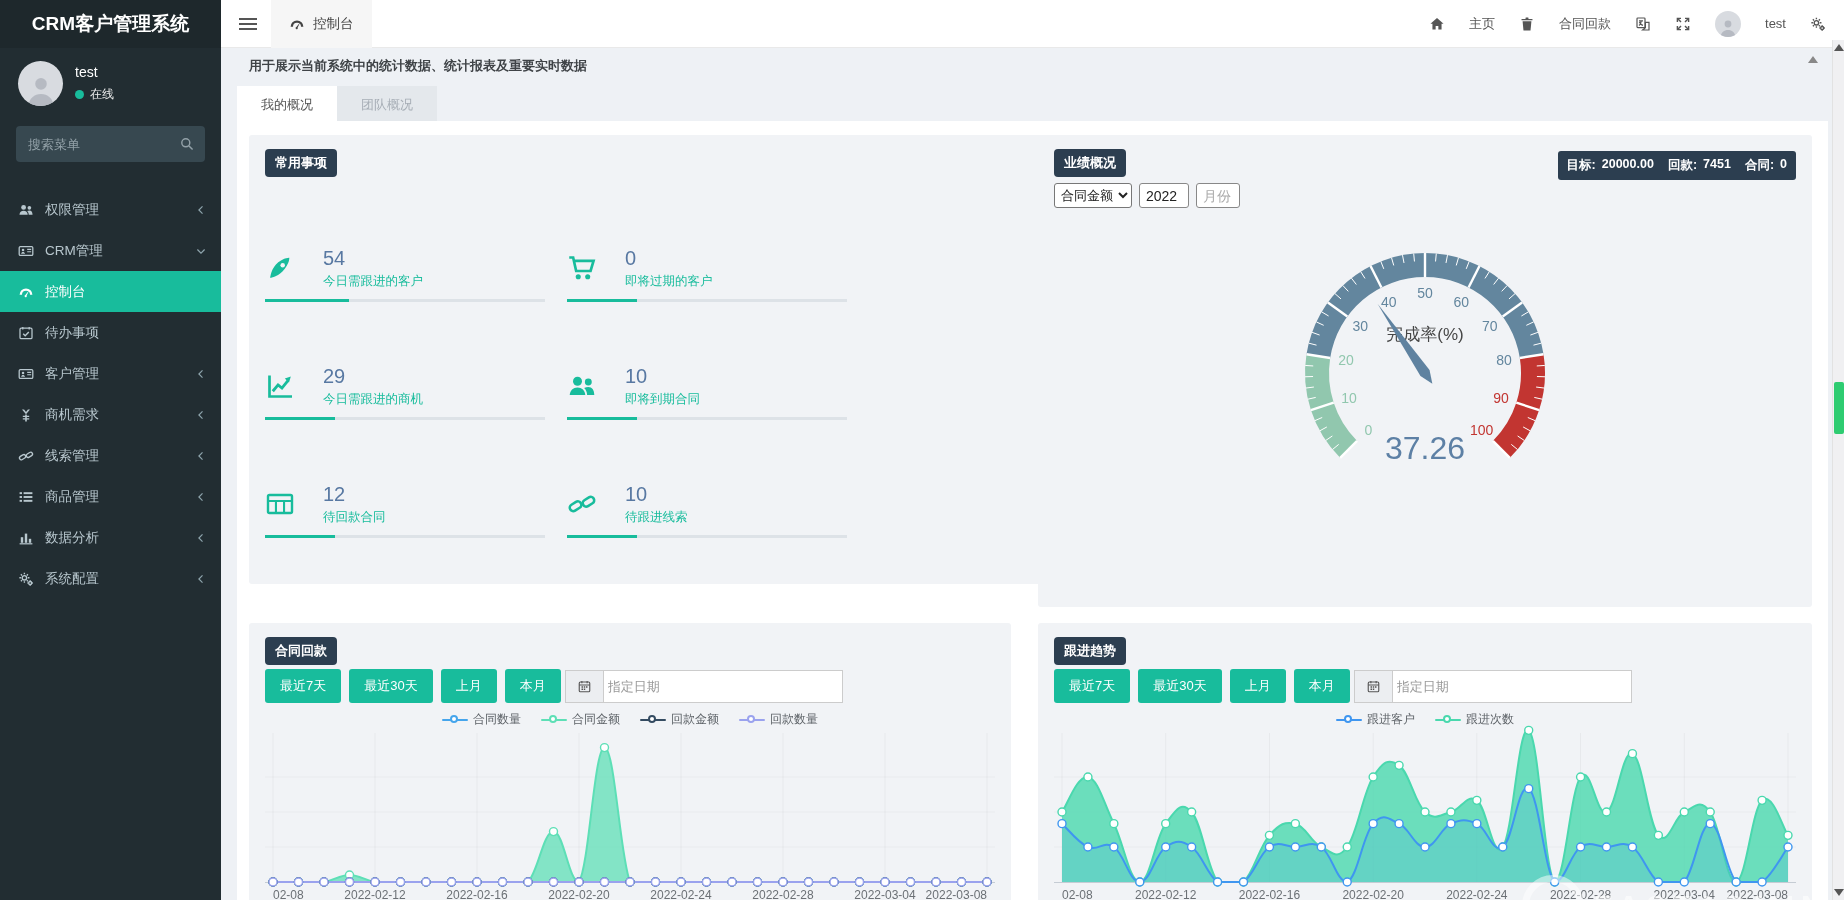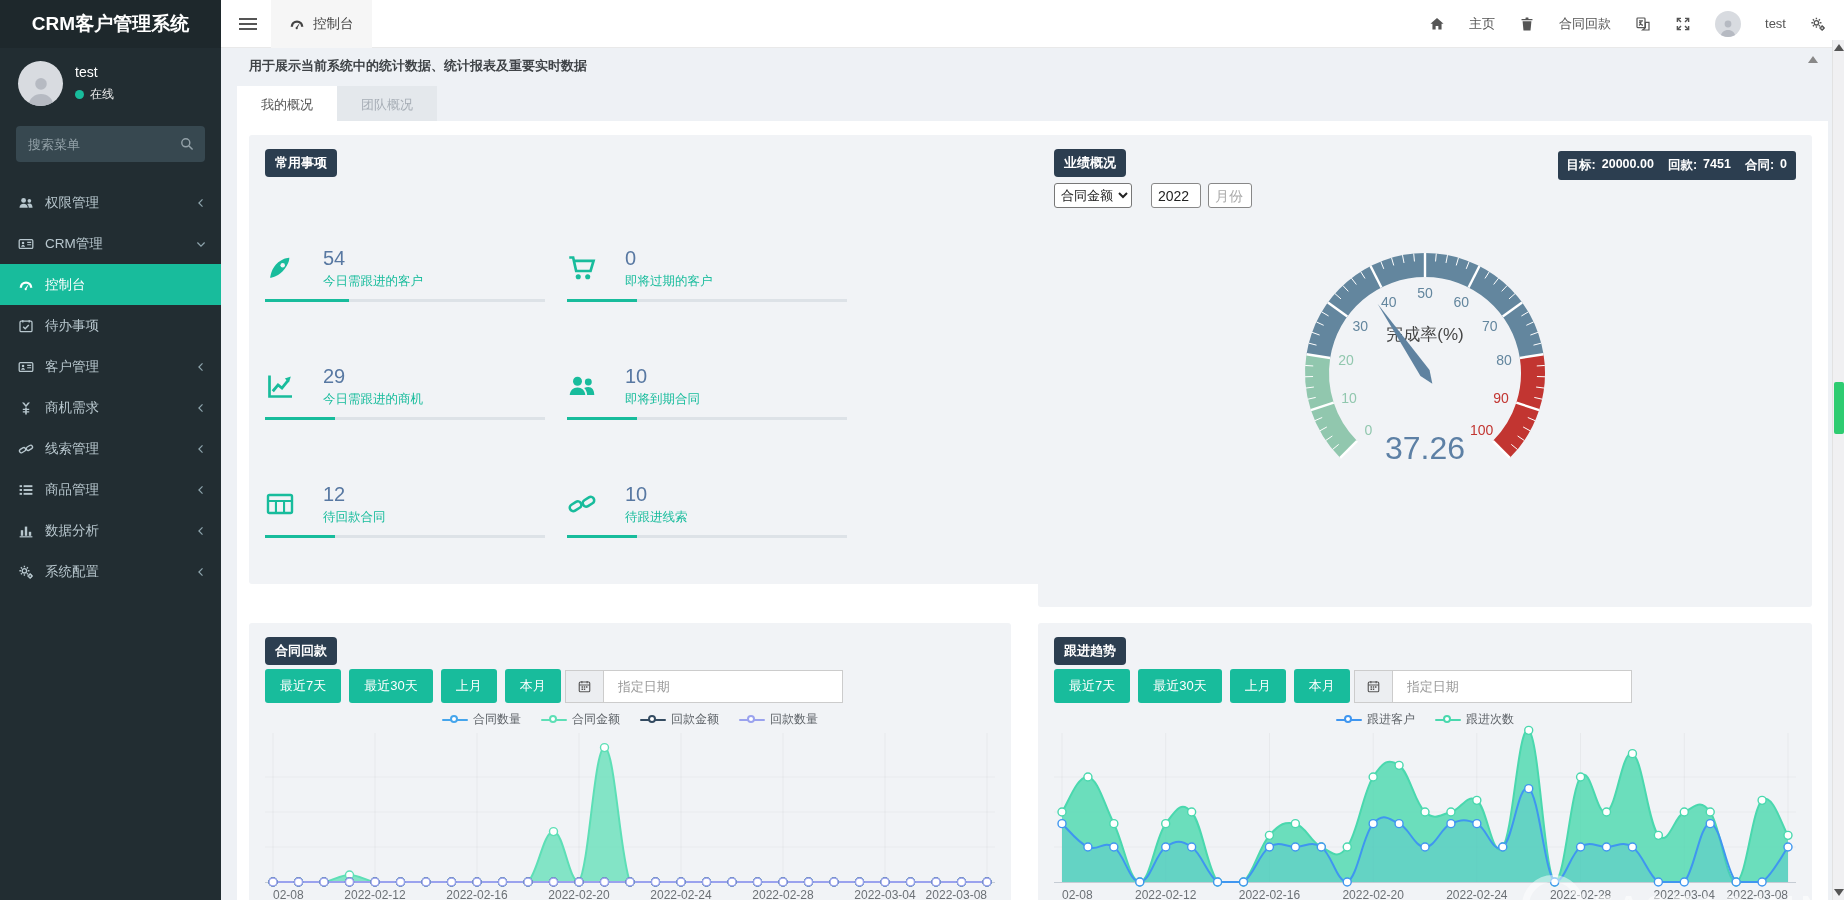--- a/index.html
+++ b/index.html
@@ -10,21 +10,21 @@
 
   
   .sidebar { position:absolute; left:0; top:0; width:221px; height:900px; background:#222d32; z-index:5; }
   .logo { height:48px; line-height:48px; text-align:center; color:#fff; font-size:19px; font-weight:bold; background:#1e282c; }
   .user-panel { display:flex; gap:12px; padding:13px 18px 10px; align-items:center; }
   .avatar-lg { width:45px; height:45px; border-radius:50%; background:#d8dbe0; overflow:hidden; display:flex; align-items:flex-end; justify-content:center; }
   .avatar-lg svg { width:34px; height:34px; }
   .user-meta { color:#fff; font-size:14px; }
   .user-status { margin-top:6px; font-size:12px; color:#eee; display:flex; align-items:center; gap:6px; }
   .dot { width:9px; height:9px; border-radius:50%; background:#18bc9c; display:inline-block; }
-  .side-search { position:relative; margin:10px 16px 20px; }
+  .side-search { position:relative; margin:10px 16px 27px; }
   .side-search input { width:100%; height:36px; background:#374850; border:none; border-radius:4px; padding:0 32px 0 12px; color:#ccc; font-size:13px; outline:none; }
   .side-search input::placeholder { color:#93a1a8; }
   .side-search .ic { position:absolute; right:10px; top:10px; color:#93a1a8; }
   .menu-item { height:41px; display:flex; align-items:center; gap:11px; padding:0 14px 0 18px; color:#b8c7ce; font-size:13.5px; cursor:pointer; }
   .menu-item .mi-label { flex:1; }
   .menu-item .chev { width:12px; height:12px; color:#8ea4ad; }
   .menu-item.active { background:#18bc9c; color:#fff; }
 
   
   .topbar { position:absolute; left:221px; top:0; right:0; height:48px; background:#fff; border-bottom:1px solid #e9e9e9; display:flex; align-items:center; z-index:4; }
@@ -65,32 +65,32 @@
   .stat-label { font-size:12.5px; color:#18bc9c; margin-top:4px; }
   .stat-bar { position:absolute; left:0; bottom:0; width:100%; height:3px; background:#dde2e7; }
   .stat-bar i { display:block; height:100%; background:#18bc9c; }
 
   
   .perf-summary { position:absolute; right:16px; top:16px; background:#2c3e50; color:#fff; font-size:12.5px; font-weight:600; padding:6px 9px; border-radius:3px; display:flex; gap:6px; }
   .perf-summary .s-val { margin-right:8px; }
   .perf-controls { position:absolute; left:16px; top:48px; display:flex; gap:7px; align-items:center; }
   .perf-controls select { height:25px; font-size:13px; border:1px solid #777; border-radius:3px; background:#fff; color:#222; padding:0 2px; }
   .perf-controls input { height:25px; font-size:14px; border:1px solid #888; border-radius:3px; padding:0 6px; color:#222; background:#fff; outline:none; }
-  .year-input { width:50px;margin-left:12px; }
+  .year-input { width:50px; }
   .month-input { width:44px; border-radius:5px; }
   .month-input::placeholder { color:#aaa; }
   .gauge-wrap { position:absolute; left:0; top:86px; width:100%; display:flex; justify-content:center; }
 
   
   .range-row { position:absolute; left:16px; top:46px; display:flex; align-items:center; }
   .btn-green { background:#18bc9c; color:#fff; border:none; border-radius:3px; font-size:13px; padding:8px 15px; cursor:pointer; }
   .date-group { display:flex; margin-left:4px; }
   .date-addon { width:38px; height:33px; background:#eceef1; border:1px solid #ccc; border-right:none; display:flex; align-items:center; justify-content:center; color:#555; }
   .date-addon .ic { width:15px; height:15px; }
-  .date-input { width:240px; height:33px; border:1px solid #ccc; background:#fff; font-size:13px; padding:0 14px; outline:none; }
+  .date-input { width:240px; height:33px; border:1px solid #ccc; background:#fff; font-size:13px; padding:0 4px; outline:none; }
   .date-input::placeholder { color:#999; }
   .chart-wrap { position:absolute; left:16px; top:84px; right:16px; height:300px; }
   .chart-wrap svg { position:absolute; left:0; top:0; }
   .legend { position:absolute; top:4px; width:100%; display:flex; justify-content:center; gap:20px; z-index:2; }
   .legend-item { display:flex; align-items:center; gap:5px; font-size:12px; color:#5e6368; cursor:pointer; }
   .lg-mark { position:relative; width:26px; height:10px; }
   .lg-mark .line { position:absolute; left:0; top:4px; width:26px; height:2px; border-radius:1px; }
   .lg-mark .dotc { position:absolute; left:8px; top:0; width:8px; height:8px; border-radius:50%; background:#fff; border:2px solid; }
 
   .watermark { position:absolute; left:468px; top:168px; display:flex; align-items:center; gap:10px; color:rgba(255,255,255,0.55); pointer-events:none; z-index:2; }

